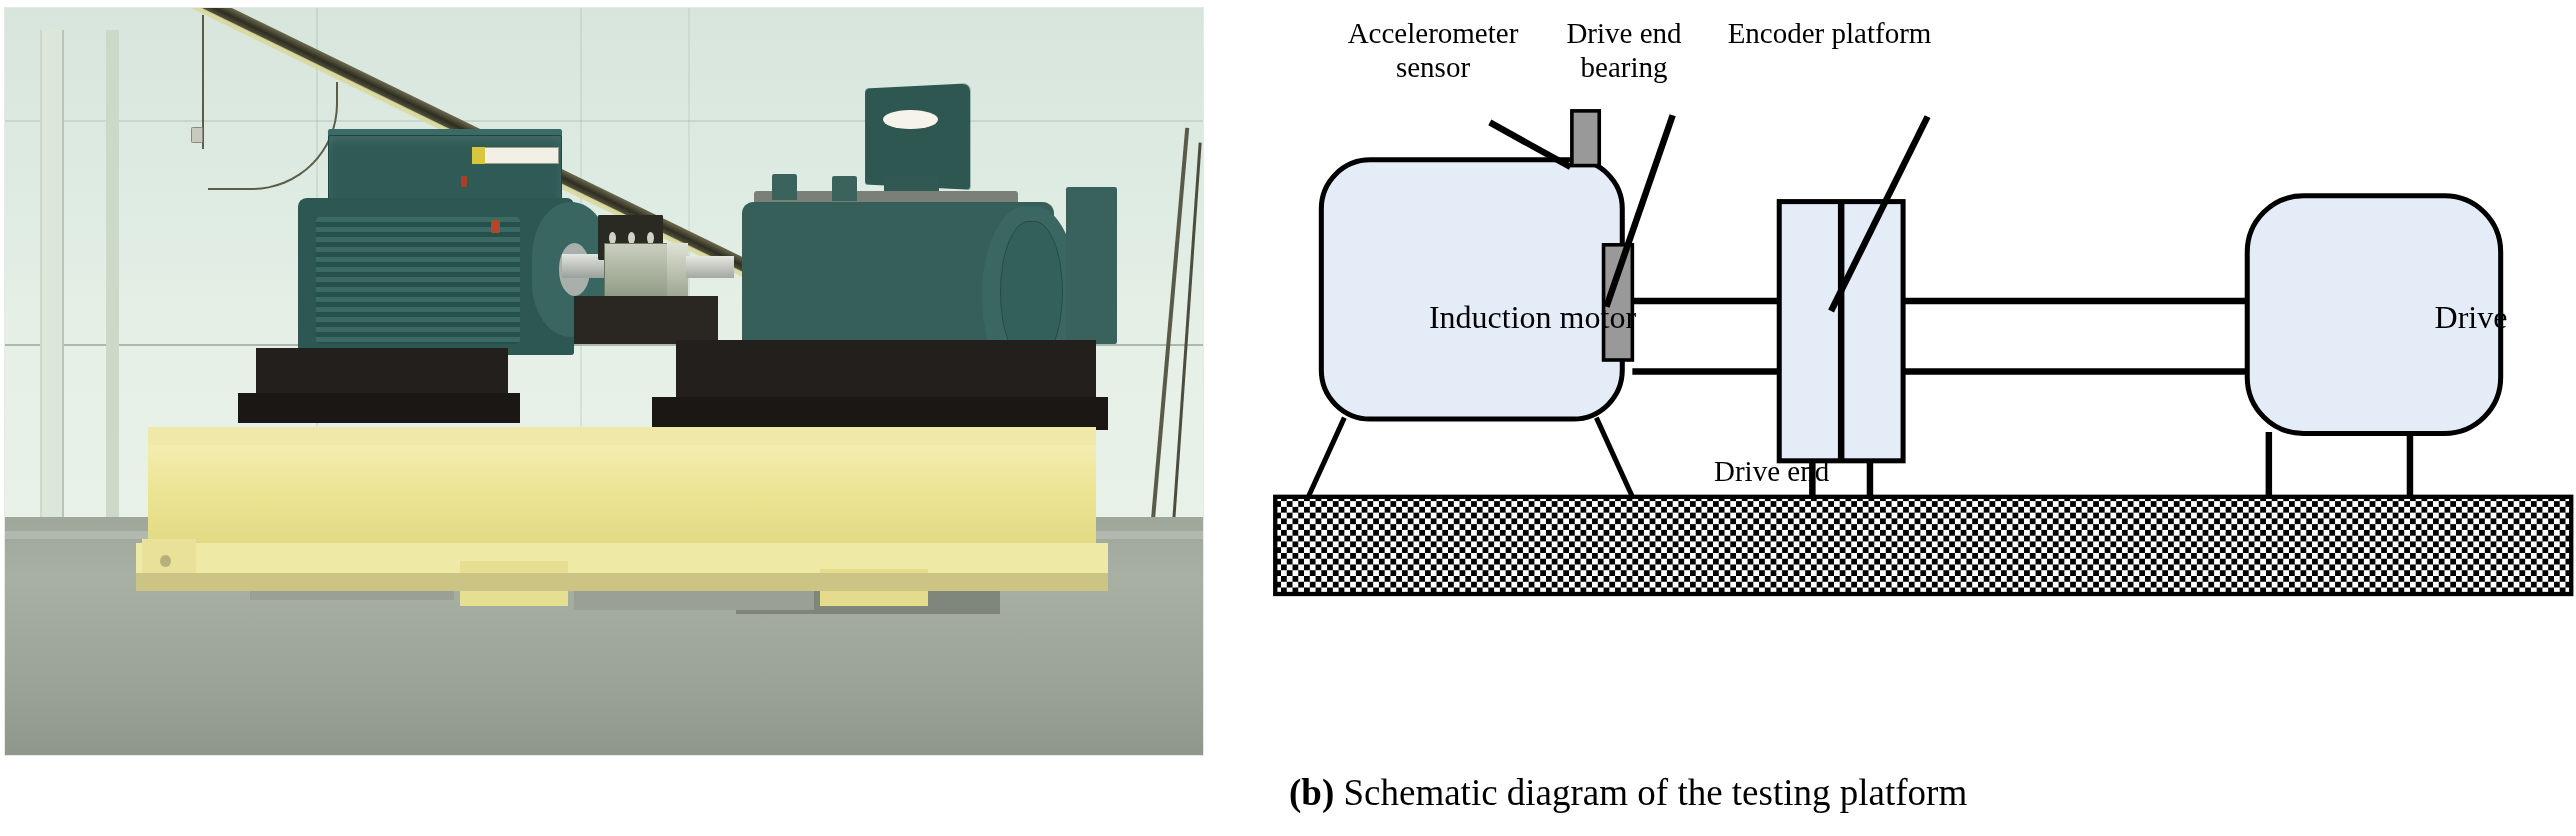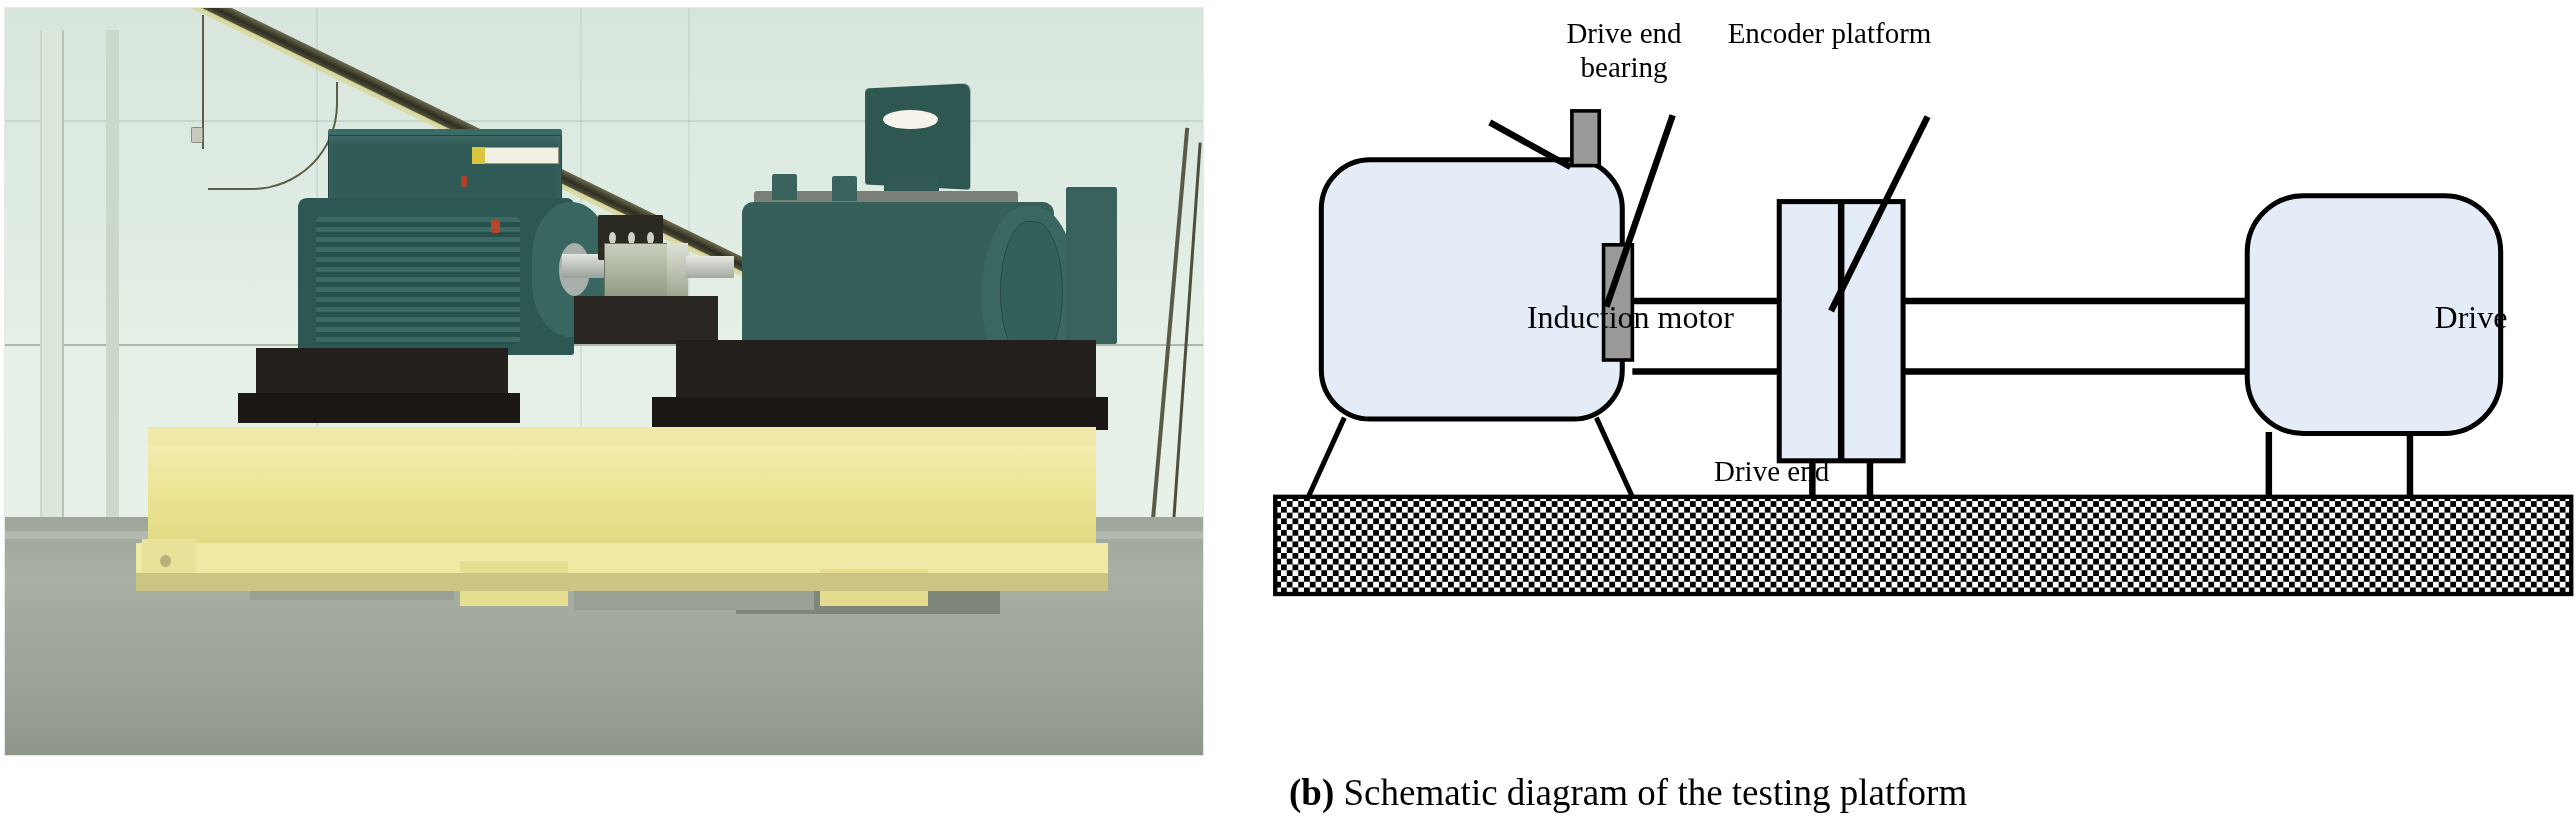--- a/index.html
+++ b/index.html
@@ -151,21 +151,21 @@
   #lbl-accel{ left:79px; top:16px; width:216px; }
   #lbl-de{ left:288px; top:16px; width:180px; }
   #lbl-torque{ left:432px; top:16px; width:303px; }
   #lbl-de2{ left:468px; top:454px; width:187px; text-align:left; }
 
   .boxtext{
     position:absolute;
     font-family:"Liberation Serif", serif;
     font-size:32px; color:#000; white-space:nowrap;
   }
-  #txt-motor{ left:85px; top:299px; width:403px; text-align:right; }
+  #txt-motor{ left:85px; top:299px; width:403px; text-align:center; }
   #txt-load{ left:1124px; top:299px; width:202px; text-align:center; }
 
   
   .caption{
     position:absolute;
     font-family:"Liberation Serif", serif;
     font-size:37px;
     color:#000;
     white-space:nowrap;
   }
@@ -308,20 +308,24 @@
 
       <rect x="1390" y="272" width="352" height="330" rx="78" ry="78" fill="#e4ecf7" stroke="#000" stroke-width="7"></rect>
 
       <line x1="338" y1="170" x2="450" y2="232" stroke="#000" stroke-width="9"></line>
 
       <line x1="592" y1="160" x2="500" y2="426" stroke="#000" stroke-width="9"></line>
 
       <line x1="946" y1="162" x2="812" y2="432" stroke="#000" stroke-width="9"></line>
     </svg>
 
+    <div class="lbl" id="lbl-accel">
+      <div>Accelerometer</div>
+      <div>sensor</div>
+    </div>
 
     <div class="lbl" id="lbl-de">
       <div>Drive end</div>
       <div>bearing</div>
     </div>
 
     <div class="lbl" id="lbl-torque">
       <div>Encoder platform</div>
     </div>
 

